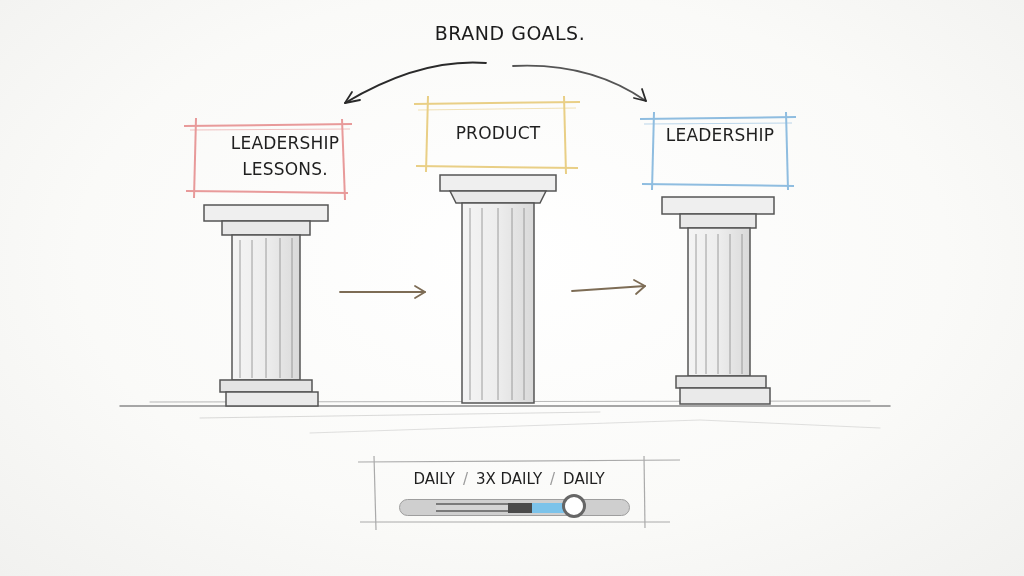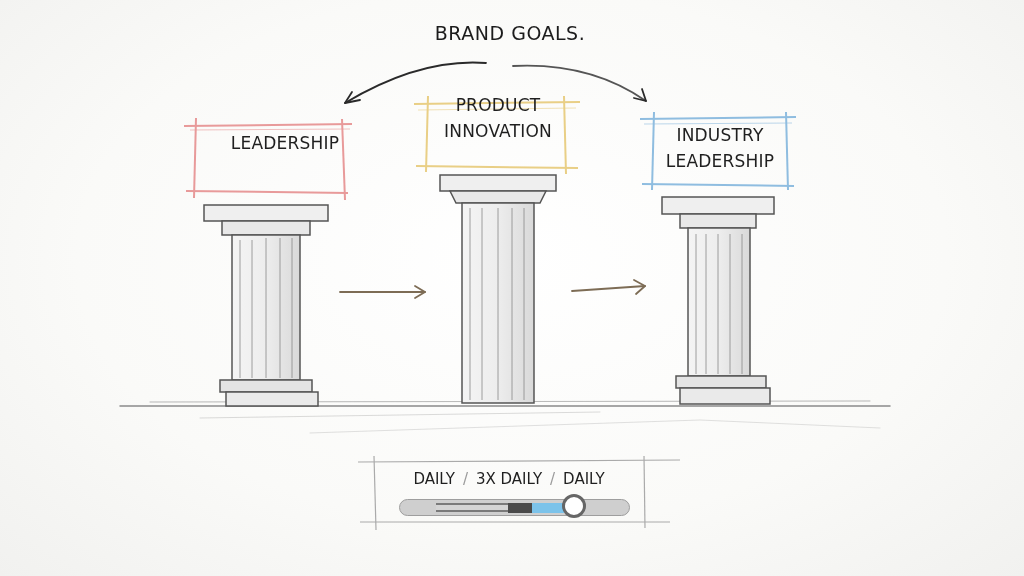--- a/index.html
+++ b/index.html
@@ -39,21 +39,21 @@
   .label {
     position: absolute;
     text-align: center;
     font-size: 17px;
     line-height: 26px;
     color: #1f1f1f;
     font-family: "DejaVu Sans", sans-serif;
     letter-spacing: 0.2px;
   }
   .label-leadership { left: 207px; top: 130px; width: 156px; }
-  .label-product    { left: 424px; top: 92px; width: 148px; }
+  .label-product    { left: 424px; top: 120px; width: 148px; }
   .label-industry   { left: 646px; top: 122px; width: 148px; }
 
   .freq {
     position: absolute;
     left: 378px; top: 470px;
     width: 262px;
     font-size: 15px;
     color: #1f1f1f;
     display: flex;
     align-items: flex-start;
@@ -194,27 +194,26 @@
     <path d="M360 522 L670 522"></path>
     <path d="M374 456 L376 530"></path>
     <path d="M644 456 L645 528"></path>
   </g>
 </svg>
 
 <div class="title">BRAND GOALS.</div>
 
 <div class="label label-leadership">
   <div>LEADERSHIP</div>
+  <div>LESSONS.</div>
 </div>
 <div class="label label-product">
   <div>PRODUCT</div>
-  <div>INNOVATION</div>
 </div>
 <div class="label label-industry">
-  <div>INDUSTRY</div>
   <div>LEADERSHIP</div>
 </div>
 
 <div class="freq">
   <span>DAILY</span>
   <span class="sep">/</span>
   <span>3X DAILY</span>
   <span class="sep">/</span>
   <span>DAILY</span>
 </div>

